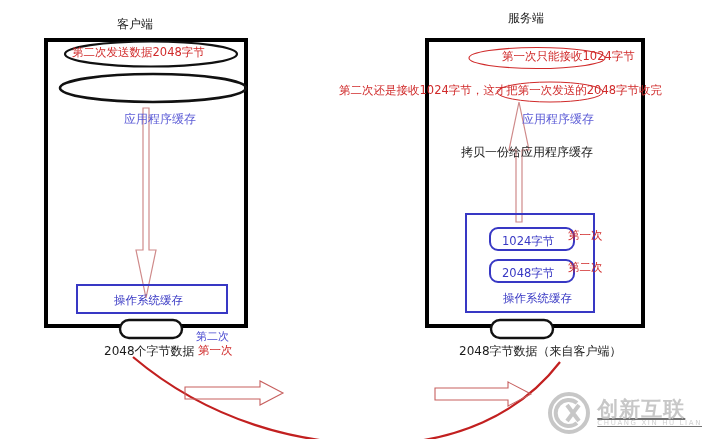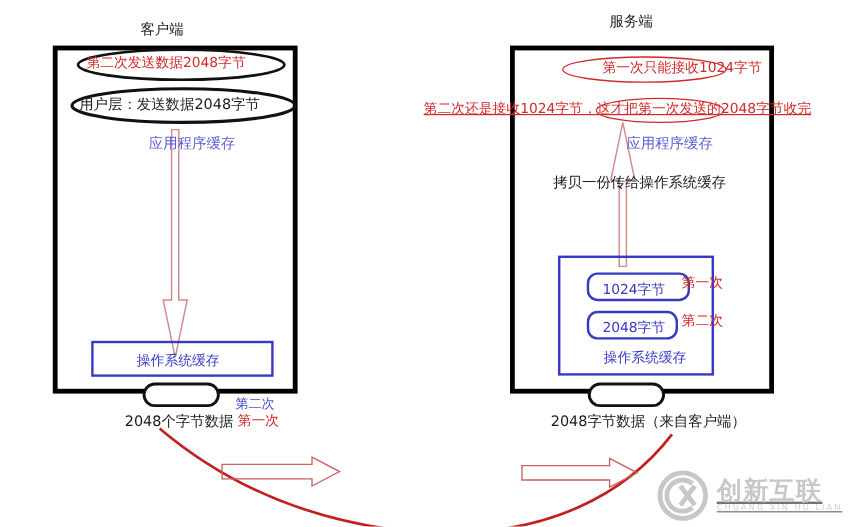--- a/index.html
+++ b/index.html
@@ -122,21 +122,20 @@
   <svg class="ellipse-svg" style="left:63px; top:40px;" width="176" height="28">
     <ellipse cx="88" cy="14" rx="86" ry="12.5" fill="none" stroke="#111111" stroke-width="2.2"></ellipse>
   </svg>
 
   <div class="txt red" style="left:72px; top:47px;">第二次发送数据2048字节</div>
 
   <svg class="ellipse-svg" style="left:58px; top:73px;" width="190" height="30">
     <ellipse cx="95" cy="15" rx="93" ry="14" fill="none" stroke="#111111" stroke-width="2.6"></ellipse>
   </svg>
 
-  <div class="txt black" style="left:66px; top:81px;">用户层：发送数据2048字节</div>
 
   <div class="txt blue" style="left:110px; top:113px;">应用程序缓存</div>
 
 
   <div class="buffbox" style="left:76px; top:284px; width:152px; height:30px;">
     <div class="chiplabel" style="left:36px; top:7px;">操作系统缓存</div>
   </div>
 
   <svg class="ellipse-svg" style="left:118px; top:318px;" width="66" height="22">
     <rect x="2" y="2" width="62" height="18" rx="9" ry="9" fill="#ffffff" stroke="#111111" stroke-width="2.4"></rect>
@@ -157,33 +156,33 @@
   <svg class="ellipse-svg" style="left:467px; top:46px;" width="140" height="24">
     <ellipse cx="70" cy="12" rx="68" ry="10.5" fill="none" stroke="#d02a2a" stroke-width="1.1"></ellipse>
   </svg>
 
   <div class="txt red" style="left:471px; top:51px;padding-left:31px;">第一次只能接收1024字节</div>
 
   <svg class="ellipse-svg" style="left:495px; top:80px;" width="110" height="24">
     <ellipse cx="55" cy="12" rx="53" ry="10" fill="none" stroke="#d02a2a" stroke-width="1"></ellipse>
   </svg>
 
-  <div class="txt red" style="left:353px; top:85px;text-decoration:underline;">第二次还是接收1024字节，这才把第一次发送的2048字节收完</div>
+  <div class="txt red" style="left:339px; top:85px;">第二次还是接收1024字节，这才把第一次发送的2048字节收完</div>
 
   <div class="txt blue" style="left:508px; top:113px;">应用程序缓存</div>
 
-  <div class="txt black" style="left:461px; top:146px;">拷贝一份传给操作系统缓存</div>
+  <div class="txt black" style="left:461px; top:146px;">拷贝一份给应用程序缓存</div>
 
   <div class="buffbox" style="left:465px; top:213px; width:130px; height:100px;">
 
     <div class="chipbox" style="left:22px; top:12px; width:86px; height:24px;padding-left:40px;">
       <div class="chiplabel" style="left:11px; top:5px;">1024字节</div>
     </div>
 
-    <div class="chipbox" style="left:22px; top:44px; width:76px; height:24px;">
+    <div class="chipbox" style="left:22px; top:44px; width:86px; height:24px;">
       <div class="chiplabel" style="left:11px; top:5px;">2048字节</div>
     </div>
 
     <div class="chiplabel" style="left:36px; top:76px;">操作系统缓存</div>
   </div>
 
   <div class="txt red" style="left:568px; top:230px;">第一次</div>
 
   <div class="txt red" style="left:568px; top:262px;">第二次</div>
 

